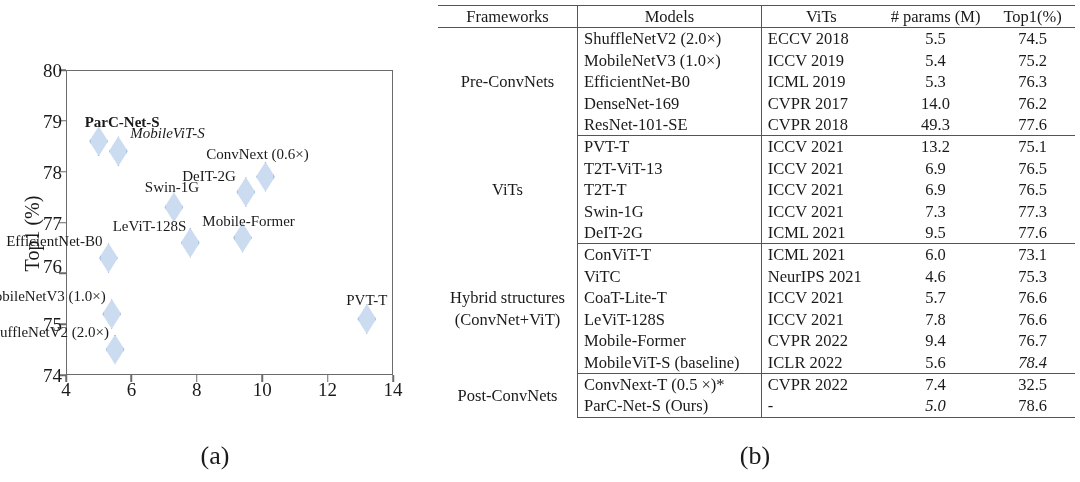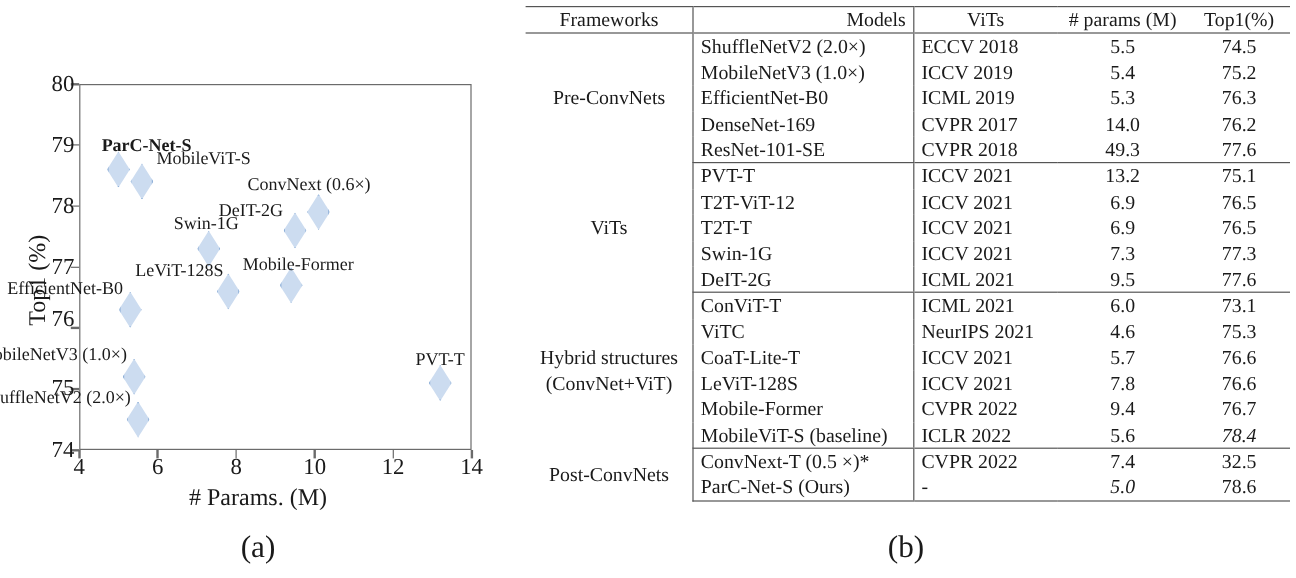--- a/index.html
+++ b/index.html
@@ -101,21 +101,21 @@
     -webkit-clip-path: polygon(50% 0%, 100% 50%, 50% 100%, 0% 50%);
   }
   .pt-label {
     position: absolute;
     font-size: 15px;
     white-space: nowrap;
     line-height: 1;
     color: #1a1a1a;
   }
   .pt-label.bold { font-weight: bold; }
-  .pt-label.italic { }
+  .pt-label.italic { font-style: italic; }
 
   
   #panel-b {
     position: absolute;
     left: 430px; top: 0;
     width: 650px; height: 478px;
   }
   #tbl {
     position: absolute;
     left: 8px; top: 5px;
@@ -133,21 +133,21 @@
   }
   .rule-top td    { border-top: 1.6px solid #555; }
   .rule-bottom td { border-bottom: 1.6px solid #555; }
   .vline-l { border-left: 1.2px solid #555; }
   .c-frameworks { width: 139px; text-align: center; }
   .c-models     { width: 186px; text-align: left; }
   .c-date       { width: 120px; text-align: left; }
   .c-params     { width: 105px; text-align: center; }
   .c-top1       { width: 87px;  text-align: center; }
   thead td { text-align: center; }
-  thead .c-models, thead .c-date { text-align: right; }
+  thead .c-models, thead .c-date { text-align: center; }
   thead .c-date { text-align: center; }
   .b  { font-weight: bold; }
   .it { font-style: italic; }
   #caption-b {
     position: absolute;
     top: 441px;
     left: 0; width: 650px;
     text-align: center;
     font-size: 26px;
   }
@@ -208,21 +208,20 @@
       <div class="pt-label" style="top: 234.083px; left: 102.51px; transform: translateX(-100%);">EfficientNet-B0</div>
       <div class="marker" title="MobileNetV3 (1.0×)" style="left: 111.78px; top: 314px; background: rgb(204, 220, 240); border-color: rgb(143, 176, 216);"></div>
       <div class="pt-label" style="top: 289px; left: 105.78px; transform: translateX(-100%);">MobileNetV3 (1.0×)</div>
       <div class="marker" title="PVT-T" style="left: 366.84px; top: 319.083px; background: rgb(204, 220, 240); border-color: rgb(143, 176, 216);"></div>
       <div class="pt-label" style="top: 293.083px; left: 366.84px; transform: translateX(-50%);">PVT-T</div>
       <div class="marker" title="ShuffleNetV2 (2.0×)" style="left: 115.05px; top: 349.583px; background: rgb(204, 220, 240); border-color: rgb(143, 176, 216);"></div>
       <div class="pt-label" style="top: 324.583px; left: 109.05px; transform: translateX(-100%);">ShuffleNetV2 (2.0×)</div>
     </div>
 
   <div id="yaxis-title">Top1 (%)</div>
-  <div id="xaxis-title"># Params. (M)</div>
   <div id="caption-a">(a)</div>
 </div>
 
 <div id="panel-b">
   <table id="tbl">
     <thead>
       <tr class="rule-top rule-bottom">
         <td class="c-frameworks">Frameworks</td>
         <td class="c-models vline-l">Models</td>
         <td class="c-date vline-l">ViTs</td>
@@ -263,21 +262,21 @@
           <td class="c-top1">77.6</td>
         </tr>
         <tr>
           <td class="c-frameworks" rowspan="5">ViTs</td>
           <td class="c-models vline-l">PVT-T</td>
           <td class="c-date vline-l">ICCV 2021</td>
           <td class="c-params">13.2</td>
           <td class="c-top1">75.1</td>
         </tr>
         <tr>
-          <td class="c-models vline-l">T2T-ViT-12</td>
+          <td class="c-models vline-l">T2T-ViT-13</td>
           <td class="c-date vline-l">ICCV 2021</td>
           <td class="c-params">6.9</td>
           <td class="c-top1">76.5</td>
         </tr>
         <tr>
           <td class="c-models vline-l">T2T-T</td>
           <td class="c-date vline-l">ICCV 2021</td>
           <td class="c-params">6.9</td>
           <td class="c-top1">76.5</td>
         </tr>

